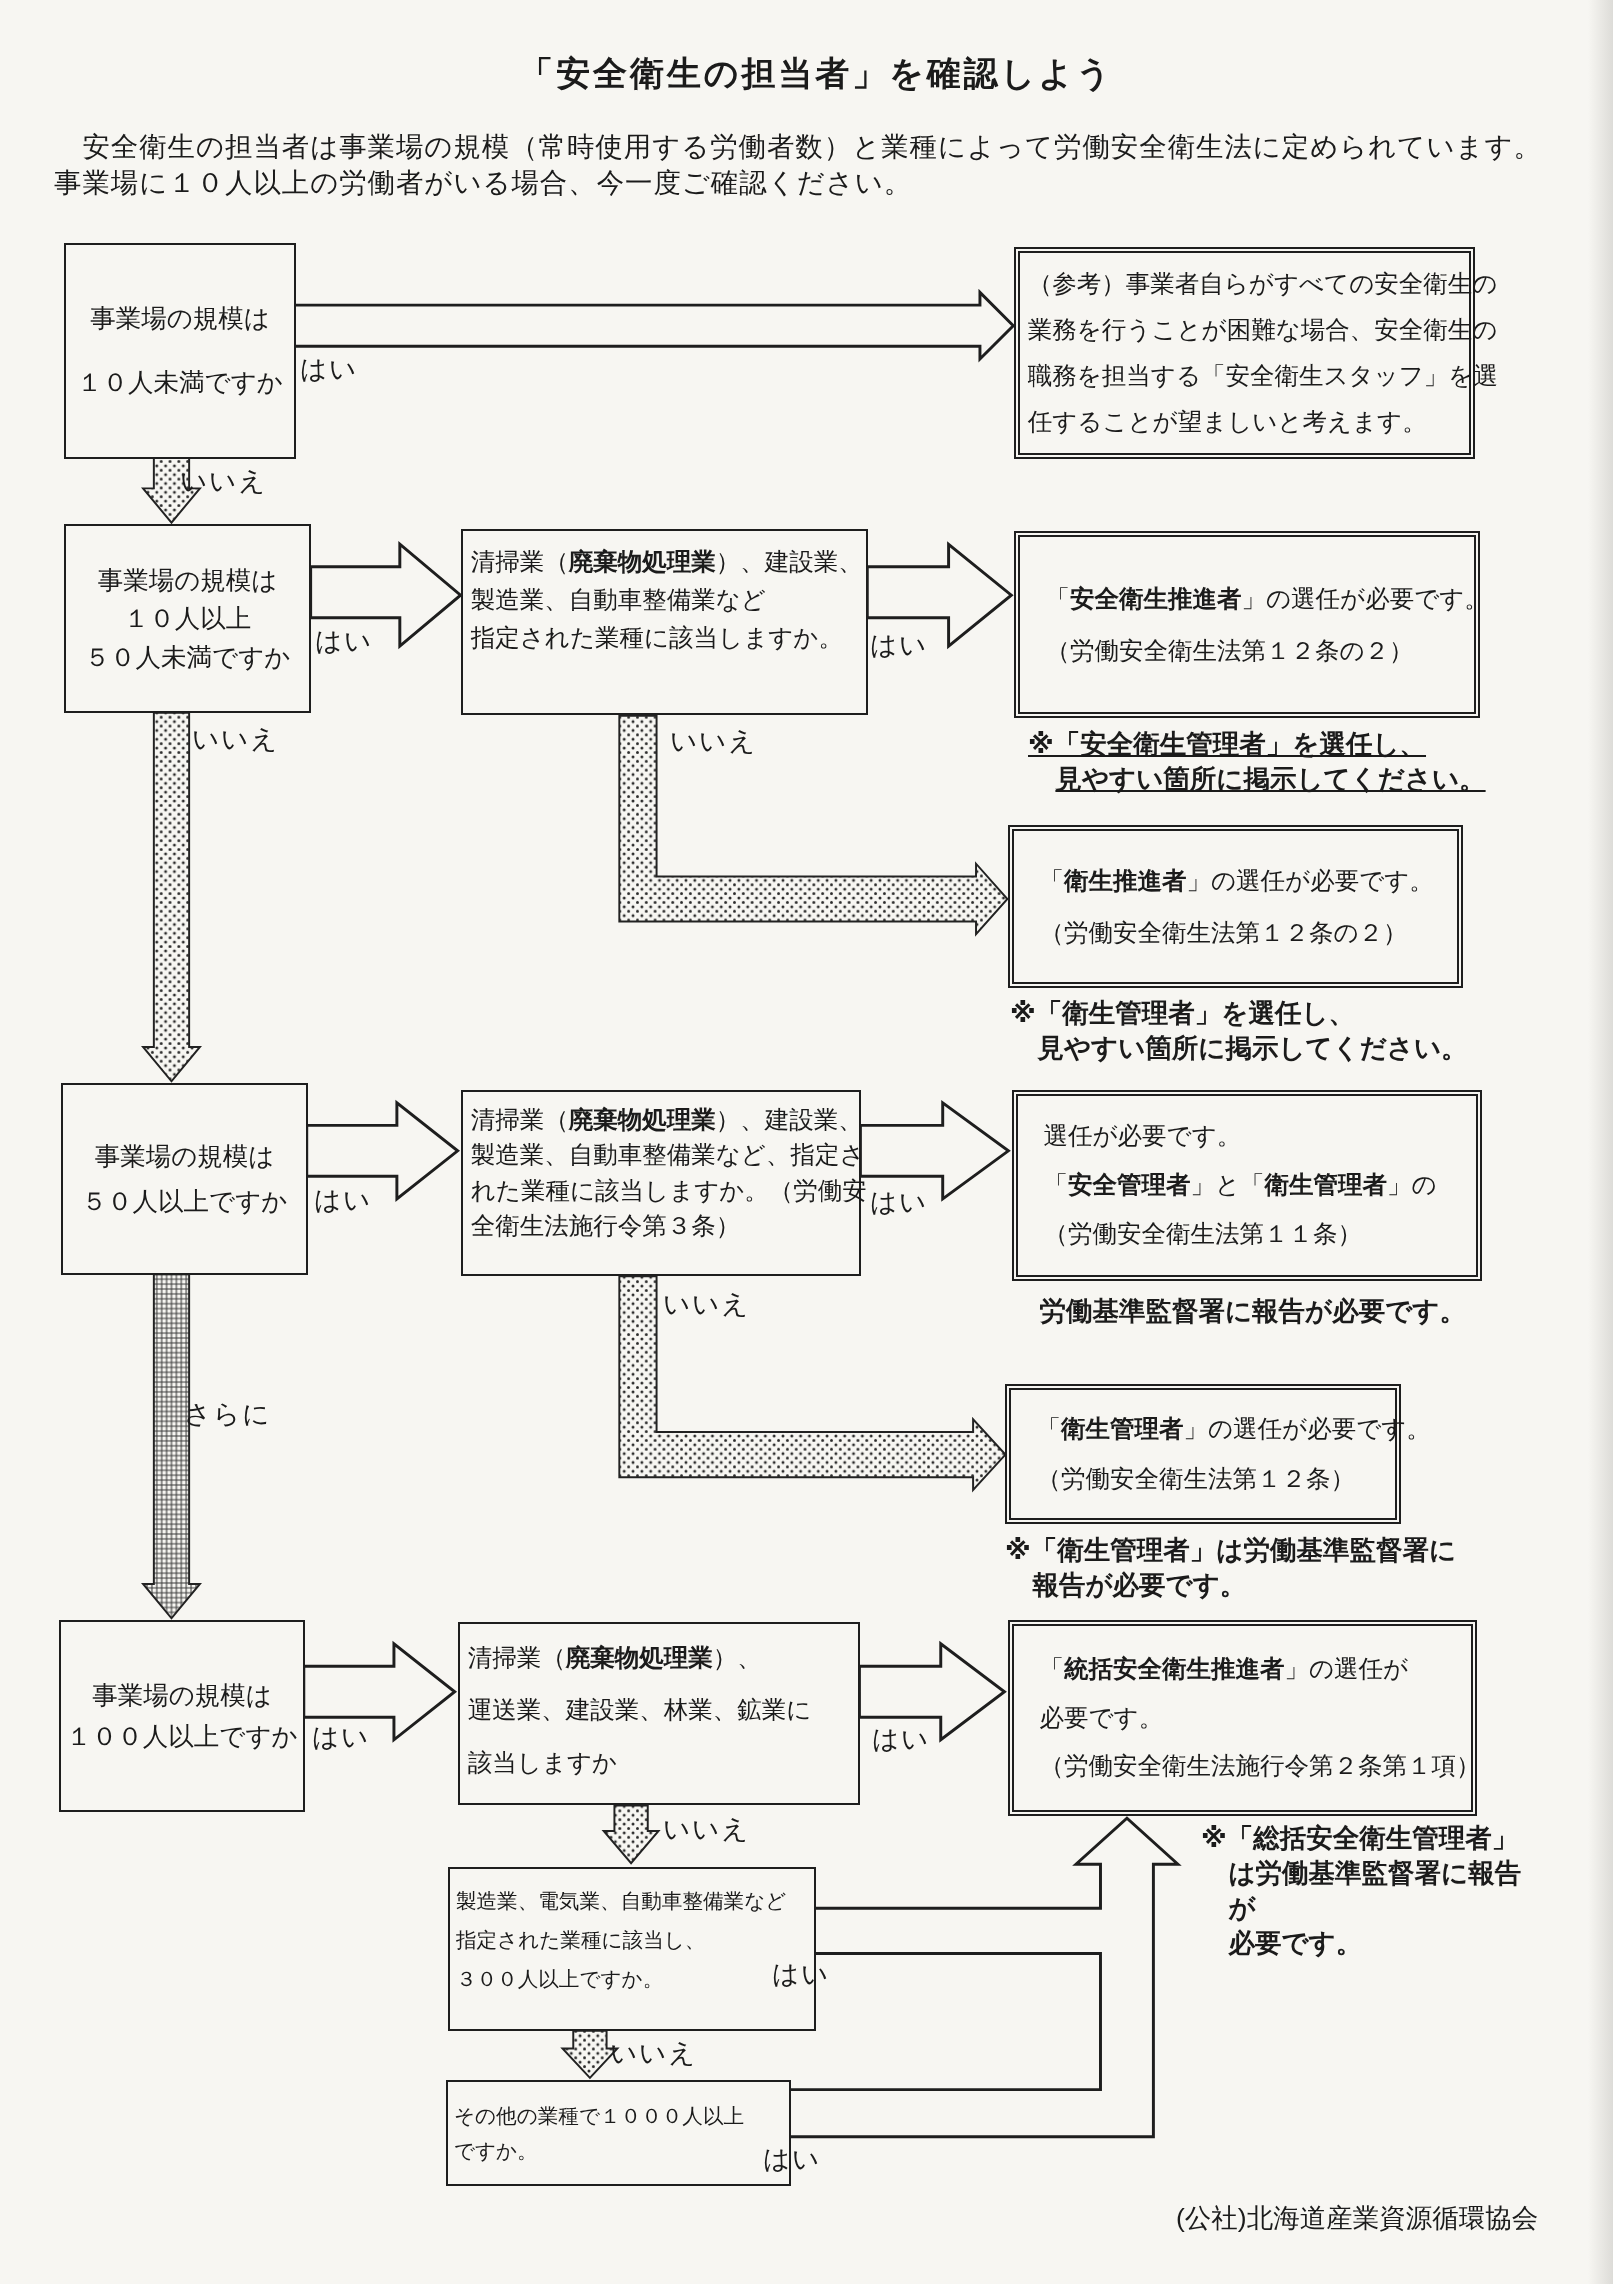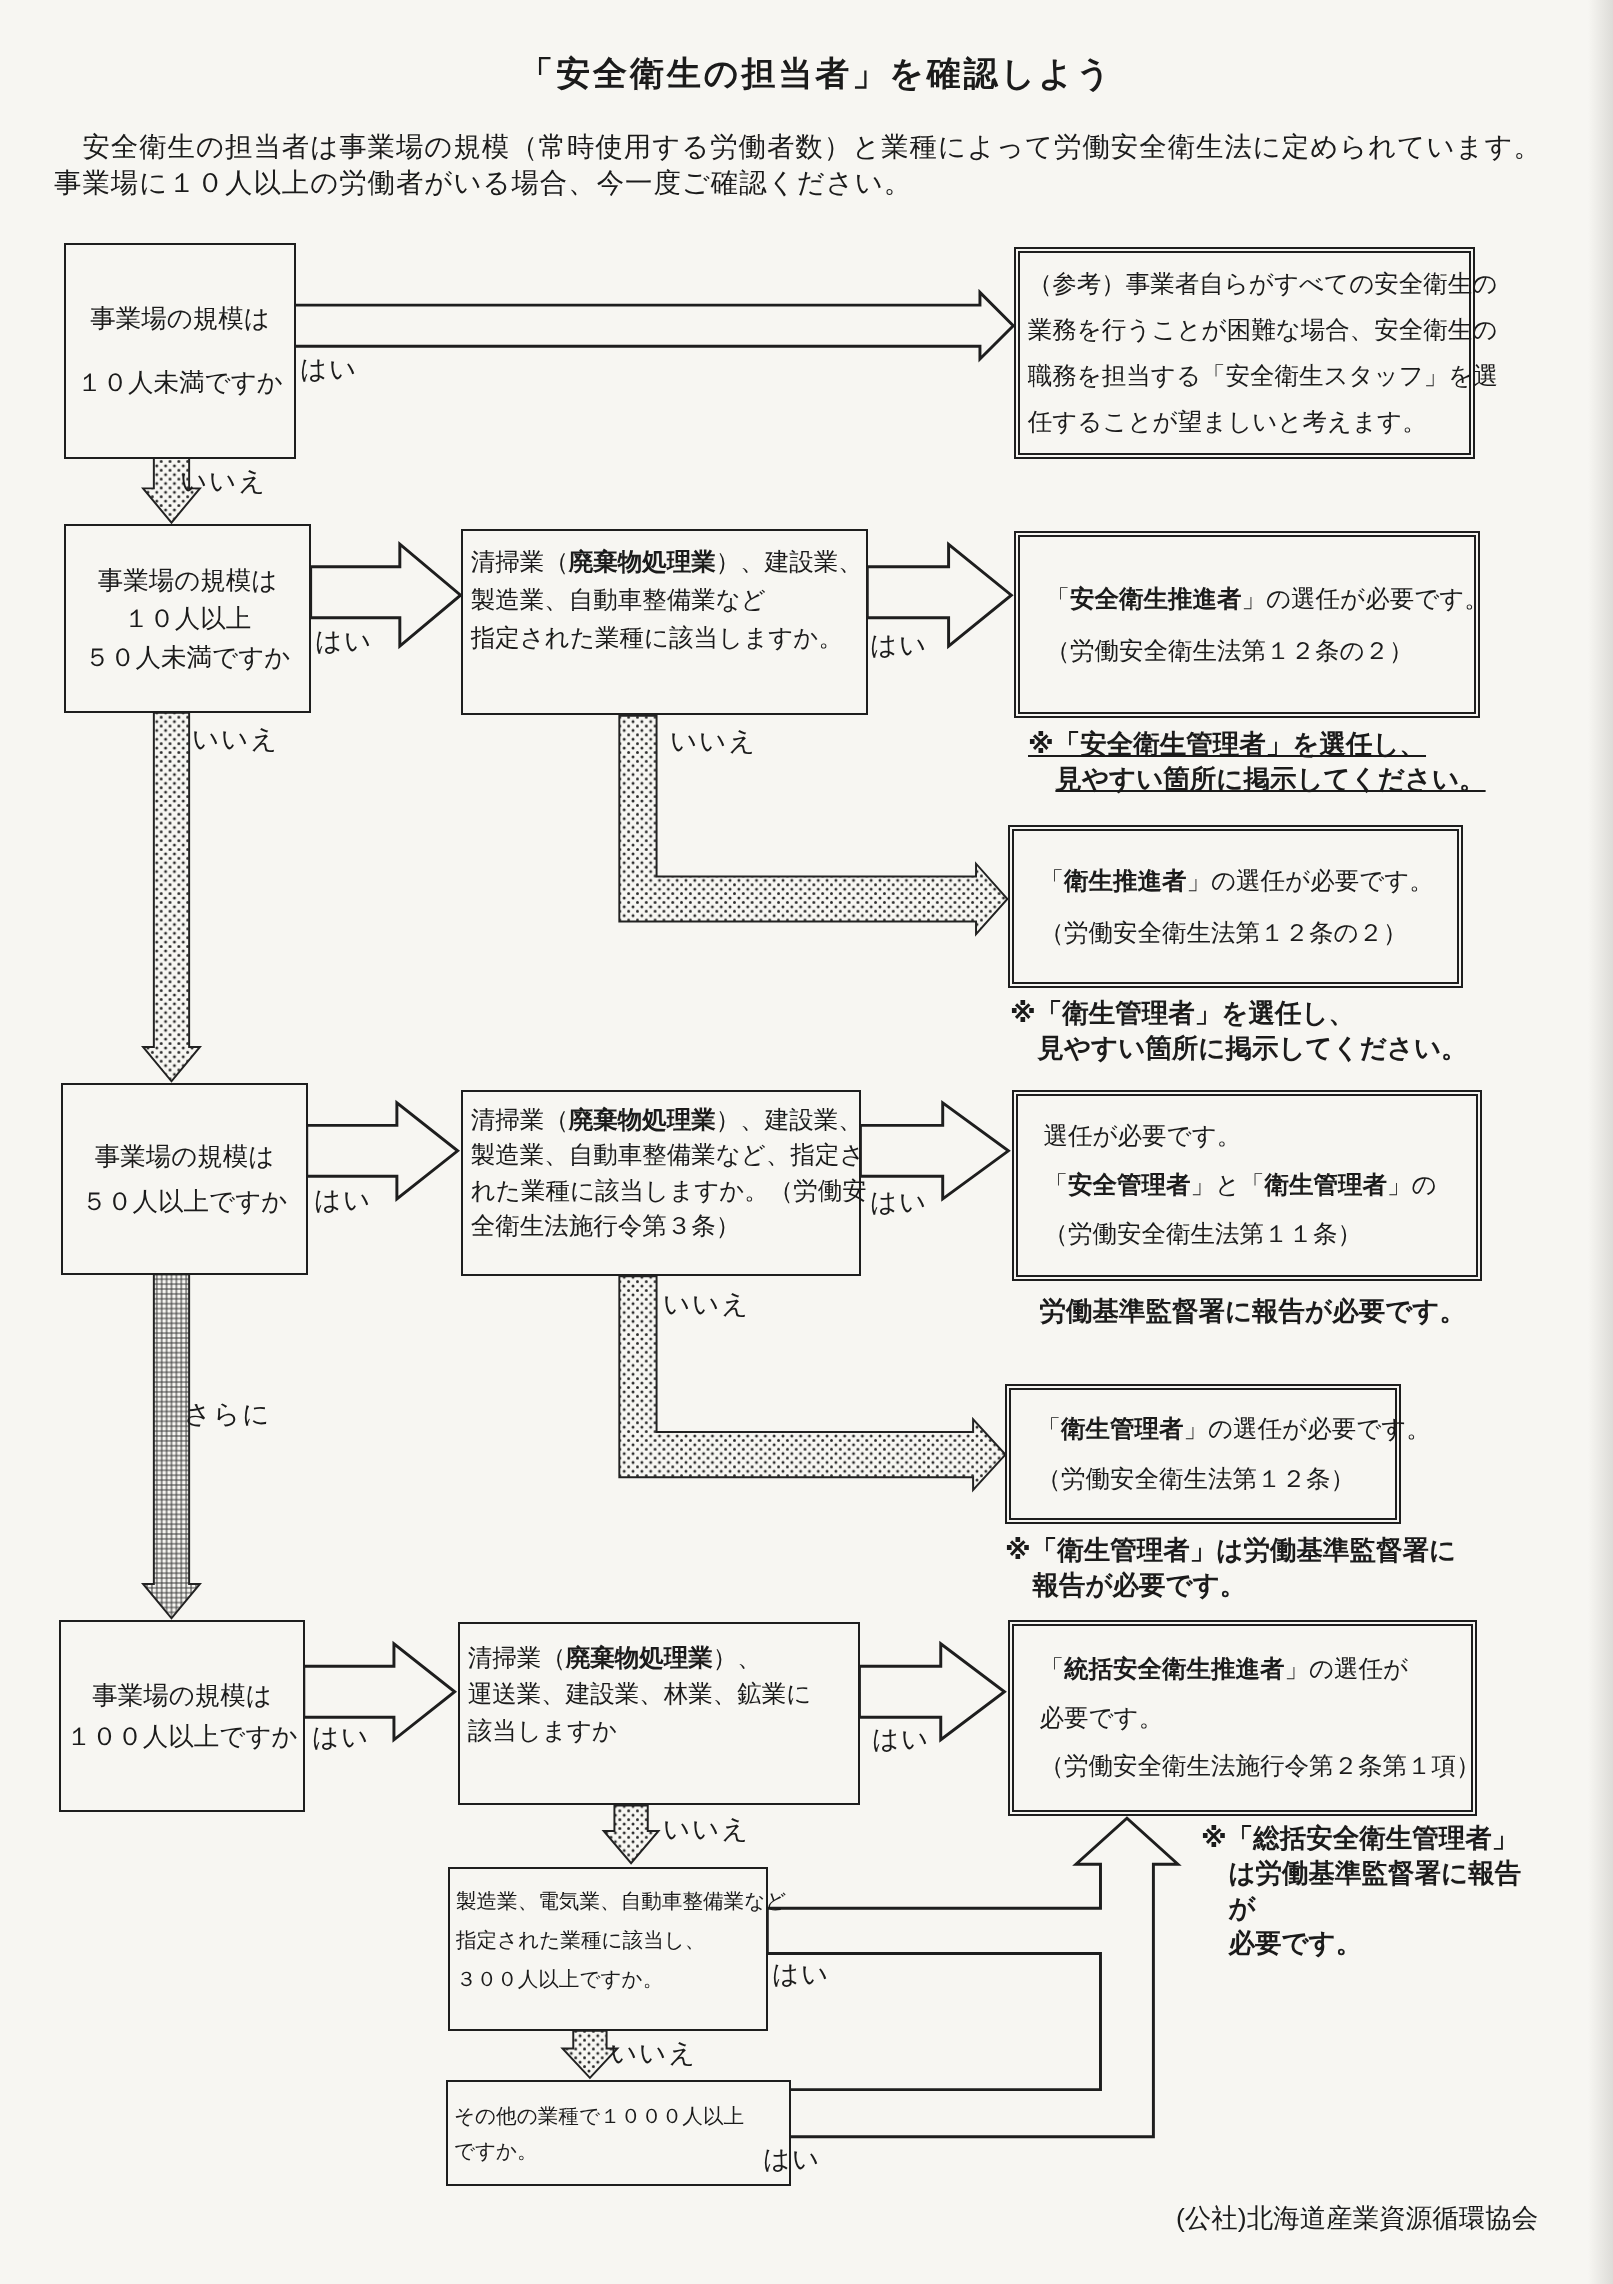--- a/index.html
+++ b/index.html
@@ -144,37 +144,37 @@
   </div>
   <div class="note" style="left:1005px;top:1533px;">
     <div>※「衛生管理者」は労働基準監督署に</div>
     <div class="cont">報告が必要です。</div>
   </div>
 
   <div class="box center" style="left:59px;top:1620px;width:246px;height:192px;font-size:25.5px;line-height:1.6;">
     <div class="ln">事業場の規模は</div>
     <div class="ln">１００人以上ですか</div>
   </div>
-  <div class="box" style="left:458px;top:1622px;width:402px;height:183px;padding:15.7px 7.8px;line-height:1.5;">
+  <div class="box" style="left:458px;top:1622px;width:402px;height:183px;padding:15.7px 7.8px;line-height:1.5;gap:16px;">
     <div class="ln"><span>清掃業（</span><b>廃棄物処理業</b><span>）、</span></div>
     <div class="ln">運送業、建設業、林業、鉱業に</div>
     <div class="ln">該当しますか</div>
   </div>
   <div class="box double vcenter" style="left:1008px;top:1620px;width:469px;height:196px;padding-left:25.5px;line-height:1.5;">
     <div class="ln"><span>「</span><b>統括安全衛生推進者</b><span>」の選任が</span></div>
     <div class="ln">必要です。</div>
     <div class="ln">（労働安全衛生法施行令第２条第１項）</div>
   </div>
   <div class="note" style="left:1201px;top:1821px;width:333px;">
     <div>※「総括安全衛生管理者」</div>
     <div class="cont">は労働基準監督署に報告が</div>
     <div class="cont">必要です。</div>
   </div>
 
-  <div class="box" style="left:448px;top:1867px;width:320px;height:164px;font-size:20.6px;line-height:1.9;padding:11.8px 5.9px;">
+  <div class="box" style="left:448px;top:1867px;width:368px;height:164px;font-size:20.6px;line-height:1.9;padding:11.8px 5.9px;">
     <div class="ln">製造業、電気業、自動車整備業など</div>
     <div class="ln">指定された業種に該当し、</div>
     <div class="ln">３００人以上ですか。</div>
   </div>
   <div class="box vcenter" style="left:446px;top:2080px;width:345px;height:106px;font-size:20.6px;line-height:1.7;padding-left:5.9px;">
     <div class="ln">その他の業種で１０００人以上</div>
     <div class="ln">ですか。</div>
   </div>
 
   <span class="lbl" style="left:300px;top:351px;">はい</span>

